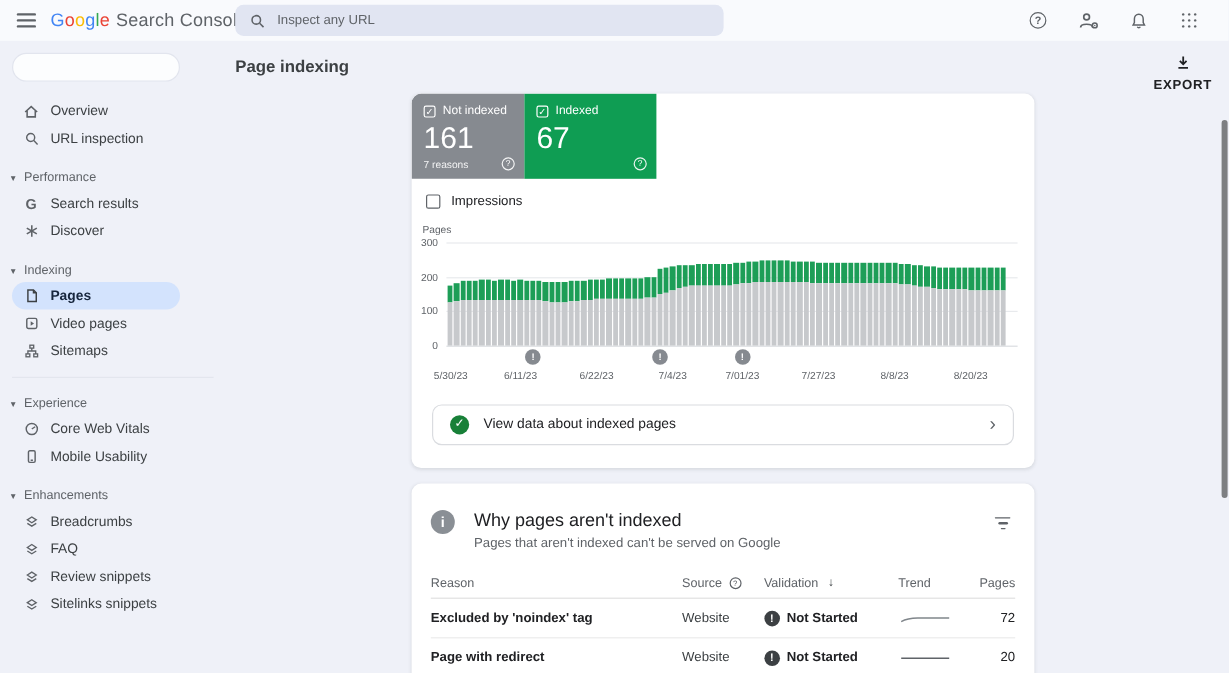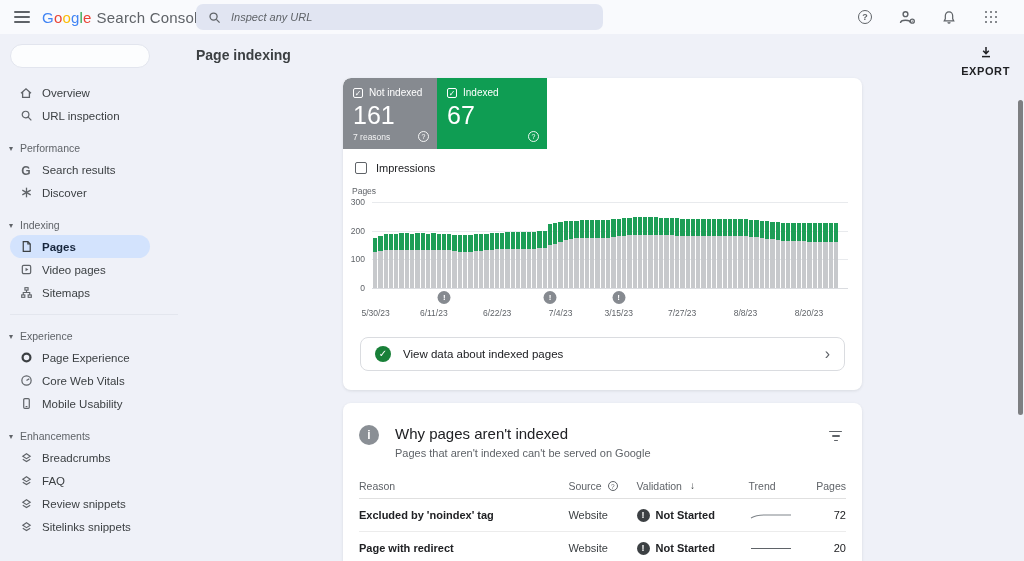--- a/index.html
+++ b/index.html
@@ -11,21 +11,21 @@
     color:#3c4043;
   }
   
   .topbar { position:absolute; left:0; top:0; width:1024px; height:34px; background:#f9fafd; display:flex; align-items:center; }
   .hamburger { width:16px; height:12px; margin-left:14px; display:flex; flex-direction:column; justify-content:space-between; cursor:pointer; }
   .hamburger span { display:block; height:2px; background:#5f6368; border-radius:1px; }
   .logo { display:flex; align-items:baseline; margin-left:12px; font-size:15px; letter-spacing:.2px; cursor:pointer; }
   .logo-google { font-weight:500; }
   .logo-product { color:#5f6368; margin-left:5px; }
   .searchbox { position:absolute; left:196px; top:4px; width:407px; height:26px; background:#e1e5f2; border-radius:7px; display:flex; align-items:center; padding-left:12px; cursor:text; }
-  .searchbox .ph { font-size:11px; color:#5f6368; margin-left:10px;font-style:italic; }
+  .searchbox .ph { font-size:11px; color:#5f6368; margin-left:10px; }
   .top-icons { position:absolute; right:24px; top:0; height:34px; display:flex; align-items:center; gap:24px; }
   .tbicon { width:18px; height:18px; display:flex; align-items:center; justify-content:center; cursor:pointer; color:#5f6368; }
   .circle-q { width:14px; height:14px; border:1.4px solid #5f6368; border-radius:50%; font-size:9px; line-height:12px; text-align:center; color:#5f6368; font-weight:bold; }
   .apps-grid { width:13px; height:13px; display:grid; grid-template-columns:repeat(3,1fr); gap:2.5px; }
   .apps-grid i { width:2.4px; height:2.4px; background:#5f6368; border-radius:50%; }
   
   .header-row { position:absolute; left:0; top:34px; width:1024px; height:41px; }
   .property-pill { position:absolute; left:10px; top:10px; width:140px; height:24px; background:#fcfdfe; border:1px solid #e2e5ee; border-radius:13px; cursor:pointer; }
   .page-title { position:absolute; left:196px; top:13px; font-size:14px; font-weight:700; color:#3c4043; }
   .export-btn { position:absolute; right:14px; top:12px; display:flex; align-items:center; gap:7px; font-size:11px; font-weight:700; color:#202124; letter-spacing:.6px; cursor:pointer;flex-direction:column; }
@@ -259,28 +259,20 @@
   </div>
 
   <div class="side-divider"></div>
   <div class="section-head">
     <span class="caret">▾</span>
     <span>Experience</span>
   </div>
   <div class="side-item">
     <span class="ic">
         <svg width="13" height="13" viewBox="0 0 14 14">
-          <circle cx="7" cy="7" r="4.2" fill="none" stroke="#3c4043" stroke-width="2.4"></circle>
-        </svg>
-      </span>
-    <span>Page Experience</span>
-  </div>
-  <div class="side-item">
-    <span class="ic">
-        <svg width="13" height="13" viewBox="0 0 14 14">
           <circle cx="7" cy="7" r="5" fill="none" stroke="#5f6368" stroke-width="1.3"></circle>
           <line x1="7" y1="7" x2="10" y2="5" stroke="#5f6368" stroke-width="1.3"></line>
         </svg>
       </span>
     <span>Core Web Vitals</span>
   </div>
   <div class="side-item">
     <span class="ic">
         <svg width="13" height="13" viewBox="0 0 14 14">
           <rect x="4" y="1.8" width="6" height="10.4" rx="1.2" fill="none" stroke="#5f6368" stroke-width="1.3"></rect>
@@ -736,21 +728,21 @@
   <div class="chart-markers">
       <span class="marker" style="left: 15.3409%;">!</span>
       <span class="marker" style="left: 38.0682%;">!</span>
       <span class="marker" style="left: 52.8409%;">!</span>
     </div>
   <div class="chart-xaxis">
       <span class="xtick" style="left: 0.568182%;">5/30/23</span>
       <span class="xtick" style="left: 13.0682%;">6/11/23</span>
       <span class="xtick" style="left: 26.7045%;">6/22/23</span>
       <span class="xtick" style="left: 40.3409%;">7/4/23</span>
-      <span class="xtick" style="left: 52.8409%;">3/15/23</span>
+      <span class="xtick" style="left: 52.8409%;">7/01/23</span>
       <span class="xtick" style="left: 66.4773%;">7/27/23</span>
       <span class="xtick" style="left: 80.1136%;">8/8/23</span>
       <span class="xtick" style="left: 93.75%;">8/20/23</span>
     </div>
 
   <div class="viewdata-row">
     <span class="check-circle">✓</span>
     <span class="viewdata-label">View data about indexed pages</span>
     <span class="chev-right">›</span>
   </div>

